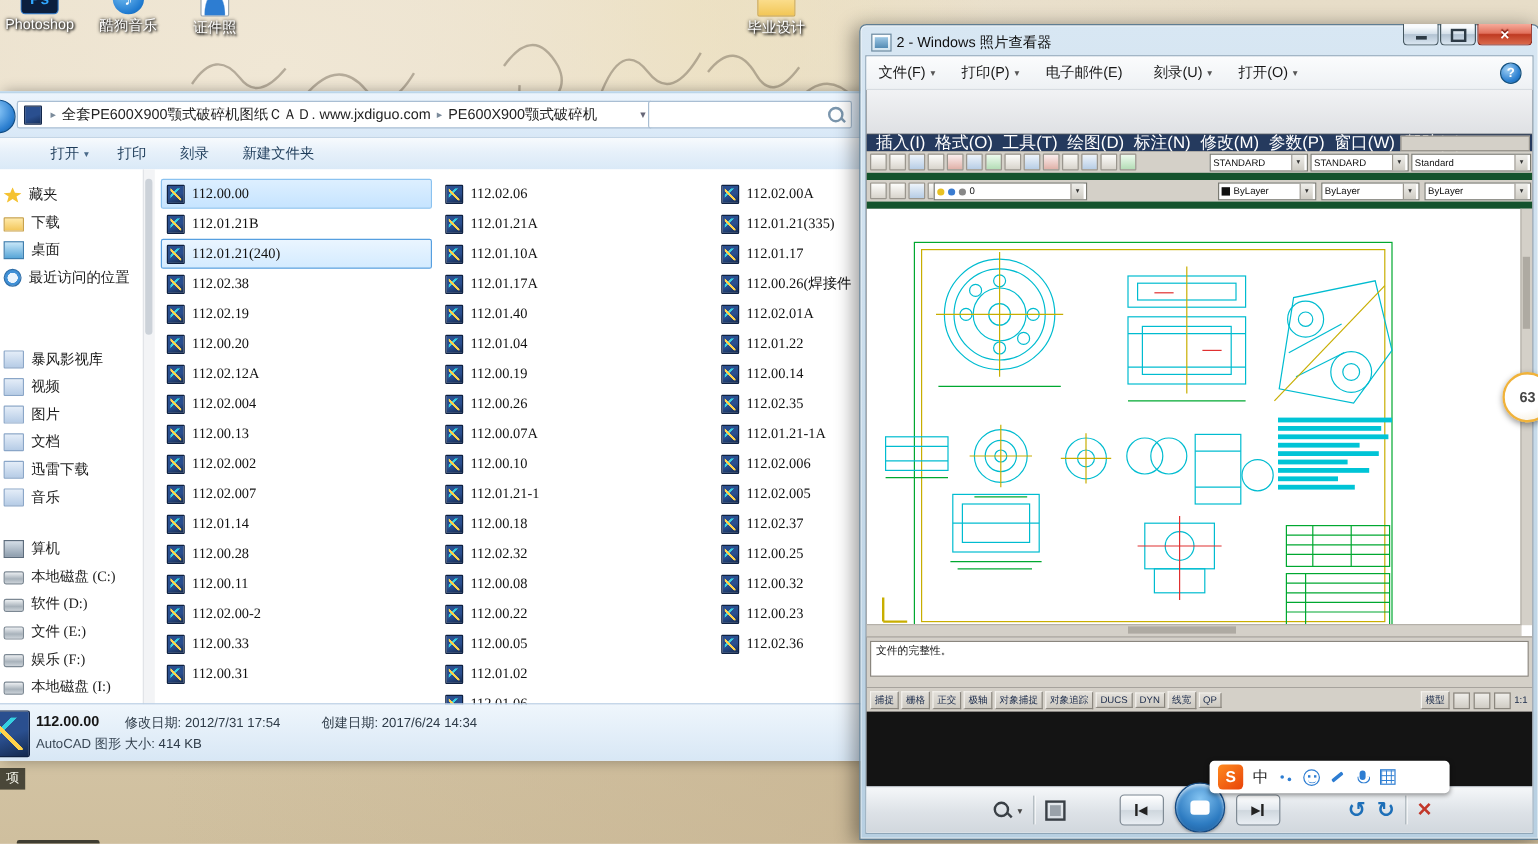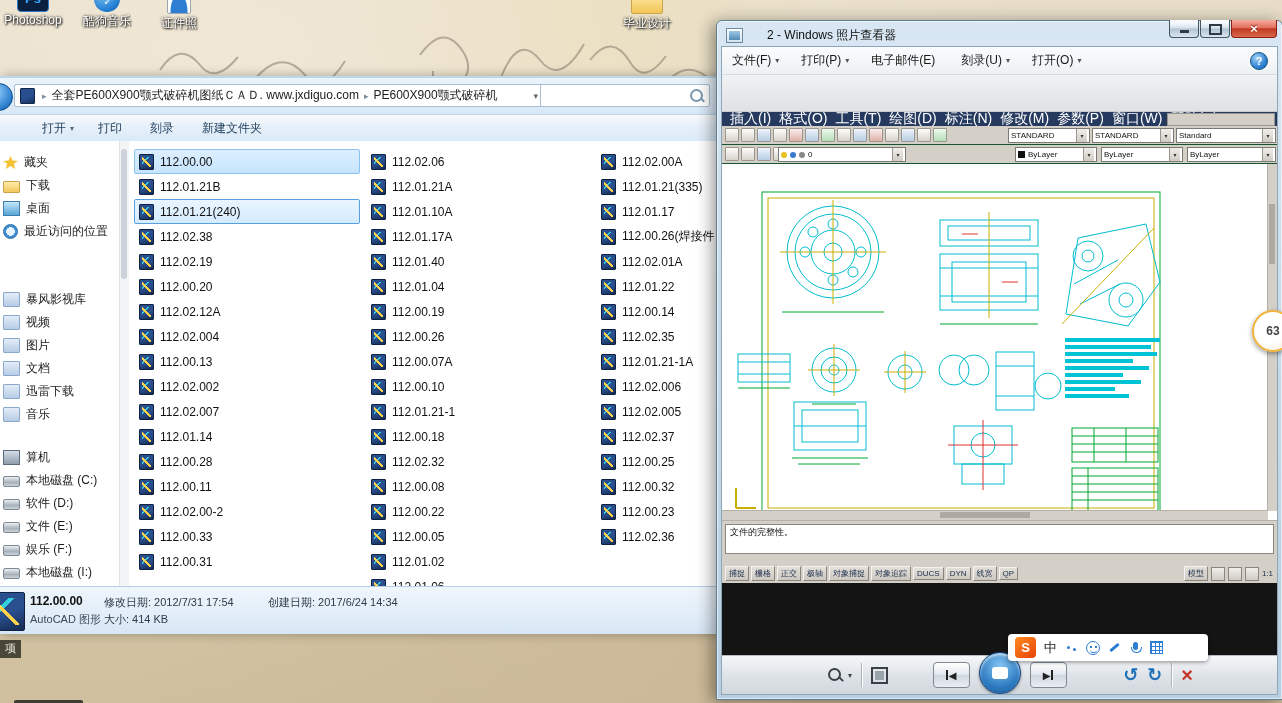--- a/index.html
+++ b/index.html
@@ -41,21 +41,21 @@
   .crumb-ic{width:13px;height:14px;flex:0 0 auto;background:linear-gradient(160deg,#2a4f8f 55%,#16305e);border:1px solid #12264a;border-radius:1px;margin-right:2px;}
   .crumb-sep{color:#7b8b9b;font-size:9px;margin:0 5px;flex:0 0 auto;}
   .crumb-dd{margin-left:auto;color:#667;font-size:9px;padding-left:6px;}
   .search-field{position:absolute;left:540px;top:6px;width:168px;height:21px;background:#fff;border:1px solid #a9bed3;border-radius:2px;}
   .search-ic{position:absolute;right:6px;top:4px;width:9px;height:9px;border:2px solid #7b96ad;border-radius:50%;}
   .search-ic::after{content:"";position:absolute;left:8px;top:8px;width:5px;height:2px;background:#7b96ad;transform:rotate(45deg);}
   .cmd-bar{height:27px;background:linear-gradient(#f7fafd,#e6f0fa 45%,#d9e9f7);border-bottom:1px solid #cddcea;
            display:flex;align-items:center;padding-left:30px;font-size:12px;color:#1e3c5a;}
   .tb-item{display:flex;align-items:center;gap:4px;padding:3px 12px;border-radius:2px;}
   .tb-item .dd{font-size:8px;color:#4a6a8a;}
-  .ex-body{position:absolute;left:0;right:0;top:63px;bottom:47px;background:#fff;overflow:hidden;}
+  .ex-body{position:absolute;left:0;right:0;top:63px;bottom:47px;background:#fff;overflow:hidden;font-family:Liberation Serif, serif;}
   
   .sidebar{position:absolute;left:0;top:10px;width:118px;}
   .sb-item{height:23px;display:flex;align-items:center;gap:6px;font-size:12px;color:#1c1c1c;padding-left:3px;white-space:nowrap;overflow:hidden;}
   .gapA{margin-top:45px;} .gapB{margin-top:20px;}
   .sb-ic{width:15px;height:13px;flex:0 0 auto;position:relative;}
   .k-fav .sb-ic{background:#f5c232;clip-path:polygon(50% 0,63% 35%,100% 38%,72% 60%,82% 100%,50% 76%,18% 100%,28% 60%,0 38%,37% 35%);}
   .k-folder .sb-ic{background:linear-gradient(#ffeaa9,#f3c75b);border:1px solid #c9a24a;border-radius:1px;height:10px;margin-top:2px;}
   .k-desk .sb-ic{background:linear-gradient(#c6e6f8,#58a6d8);border:1px solid #3e7eae;}
   .k-recent .sb-ic{background:radial-gradient(circle,#eaf4fd 45%,#4090d6 48%);border:1px solid #2f6ea8;border-radius:50%;width:13px;height:13px;}
   .k-lib .sb-ic{background:linear-gradient(#e4edf8,#b6cce6);border:1px solid #8aa6c8;border-radius:1px;}
@@ -83,21 +83,21 @@
                 linear-gradient(-45deg,transparent 60%,#35d0e0 60%,#35d0e0 70%,transparent 70%);}
   .det-name{position:absolute;left:30px;top:7px;font-size:12px;font-weight:bold;color:#141414;}
   .det-type{position:absolute;left:30px;top:25px;font-size:11px;color:#3c4a58;}
   .det-mod{position:absolute;left:104px;top:8px;font-size:11px;color:#2e3b48;}
   .det-crt{position:absolute;left:268px;top:8px;font-size:11px;color:#2e3b48;}
   .det-size{position:absolute;left:104px;top:25px;font-size:11px;color:#2e3b48;}
   
   .viewer{position:absolute;left:716px;top:20px;width:565px;height:678px;z-index:30;
           background:linear-gradient(#d8e7f3,#b7cfe1);border:1px solid #5f7d92;border-radius:6px 6px 0 0;
           box-shadow:inset 0 0 0 1px rgba(255,255,255,.55), -4px 2px 16px rgba(0,0,0,.4);}
-  .v-title{height:29px;display:flex;align-items:center;gap:24px;padding-left:9px;font-size:12px;color:#101010;position:relative;}
+  .v-title{height:29px;display:flex;align-items:center;gap:4px;padding-left:9px;font-size:12px;color:#101010;position:relative;}
   .v-icon{width:15px;height:13px;background:linear-gradient(#fff,#d2e4f0);border:1px solid #6d8aa0;position:relative;}
   .v-icon::after{content:"";position:absolute;inset:2px;background:linear-gradient(#9cc7e4,#548bb4);}
   .caps{position:absolute;right:5px;top:-1px;display:flex;gap:1px;}
   .cap{width:28px;height:17px;border:1px solid #44565f;border-top:none;border-radius:0 0 4px 4px;
        background:linear-gradient(#f8fbfd 15%,#d4e0ea 48%,#b2c3d2 52%,#dae6f1);display:flex;align-items:center;justify-content:center;}
   .cap .bar{width:9px;height:3px;background:#2d3b46;margin-top:5px;}
   .cap .box{width:9px;height:7px;border:2px solid #2d3b46;margin-top:1px;}
   .cap.close{width:44px;color:#fff;font-size:13px;font-weight:bold;text-shadow:0 -1px 1px #7a1408;
        background:linear-gradient(#f6ab9b,#e1705c 45%,#bf3a22 52%,#da6a4c);border-color:#8d2013;}
   .v-client{position:absolute;left:4px;right:4px;top:25px;bottom:4px;background:#fff;border:1px solid #8ea6b8;display:flex;flex-direction:column;overflow:hidden;}
@@ -107,21 +107,21 @@
   .vm-item .dd{font-size:8px;color:#555;}
   .v-help{position:absolute;right:9px;top:5px;width:16px;height:16px;border-radius:50%;border:1px solid #12507e;
           background:radial-gradient(circle at 35% 30%,#9fd0f5,#2a7fd0 65%,#145a9e);color:#fff;font-size:11px;font-weight:bold;
           display:flex;align-items:center;justify-content:center;}
   
   .photo{flex:1;display:flex;flex-direction:column;position:relative;background:#161616;overflow:hidden;}
   .ph-top{height:36px;flex:0 0 auto;background:linear-gradient(#f1f2f4,#dfe1e4);border-bottom:1px solid #c6cbd1;}
   .acad-menu{height:14px;flex:0 0 auto;background:#253a5e;display:flex;align-items:center;padding-left:4px;position:relative;}
   .am-item{color:#fff;font-size:14px;padding:0 4px;white-space:nowrap;}
   .menu-dock{position:absolute;right:2px;top:1px;width:106px;height:11px;background:#d4d0c8;border:1px solid #9a968e;}
-  .acad-tb{height:18px;flex:0 0 auto;background:#d4d0c8;border-bottom:1px solid #14532d;display:flex;align-items:center;gap:2px;padding:0 3px;position:relative;}
+  .acad-tb{height:18px;flex:0 0 auto;background:#d4d0c8;border-bottom:6px solid #14532d;display:flex;align-items:center;gap:2px;padding:0 3px;position:relative;}
   .ti{width:12px;height:12px;background:linear-gradient(#fdfdfb,#d8d4cc);border:1px solid #9a968e;border-radius:1px;flex:0 0 auto;}
   .ti:nth-child(3n){background:linear-gradient(#eef4fb,#b7cde5);}
   .ti:nth-child(5n){background:linear-gradient(#fbeeee,#e0b1a8);}
   .ti:nth-child(7n){background:linear-gradient(#eefbef,#b4ddb6);}
   .combo{position:absolute;top:2px;height:13px;background:#fff;border:1px solid #7a7a72;display:flex;align-items:center;font-size:8px;color:#111;padding:0 2px;white-space:nowrap;overflow:hidden;}
   .combo .cdd{margin-left:auto;width:10px;height:100%;background:linear-gradient(#efeeea,#cfccc4);border-left:1px solid #9a968e;color:#333;font-size:6px;display:flex;align-items:center;justify-content:center;}
   .cb1{left:286px;width:76px;} .cb2{left:370px;width:76px;} .cb3{left:454px;width:94px;}
   .cbL{left:56px;width:122px;} .cbA{left:293px;width:76px;} .cbB{left:379px;width:76px;} .cbC{left:465px;width:83px;}
   .sw{width:7px;height:7px;background:#111;margin-right:3px;flex:0 0 auto;}
   .lyr-dot{width:6px;height:6px;border-radius:50%;margin-right:3px;flex:0 0 auto;}

